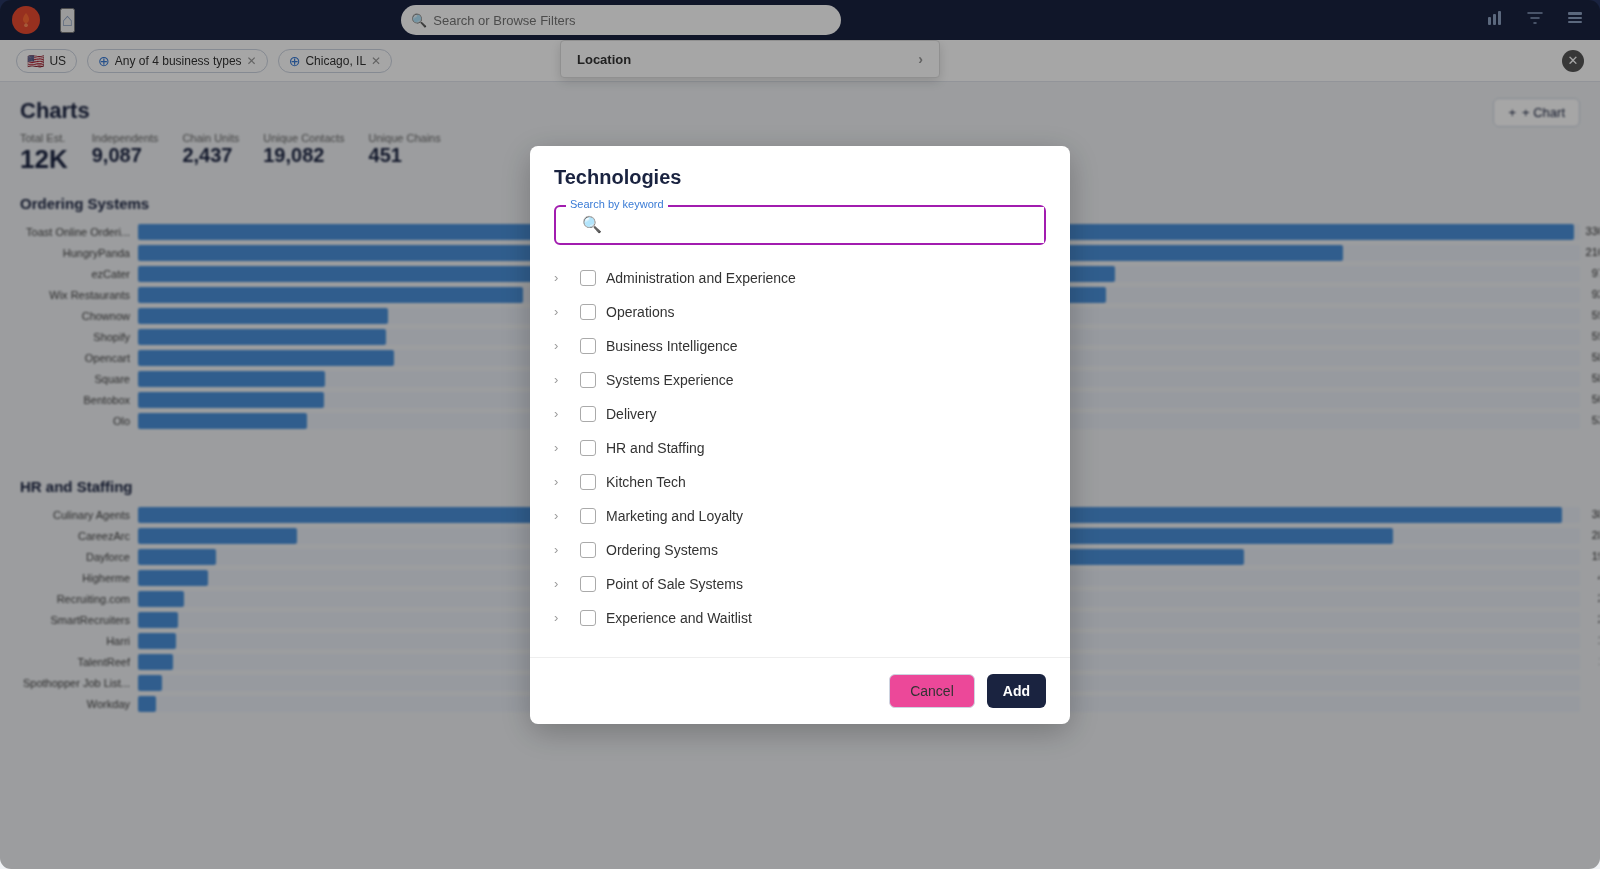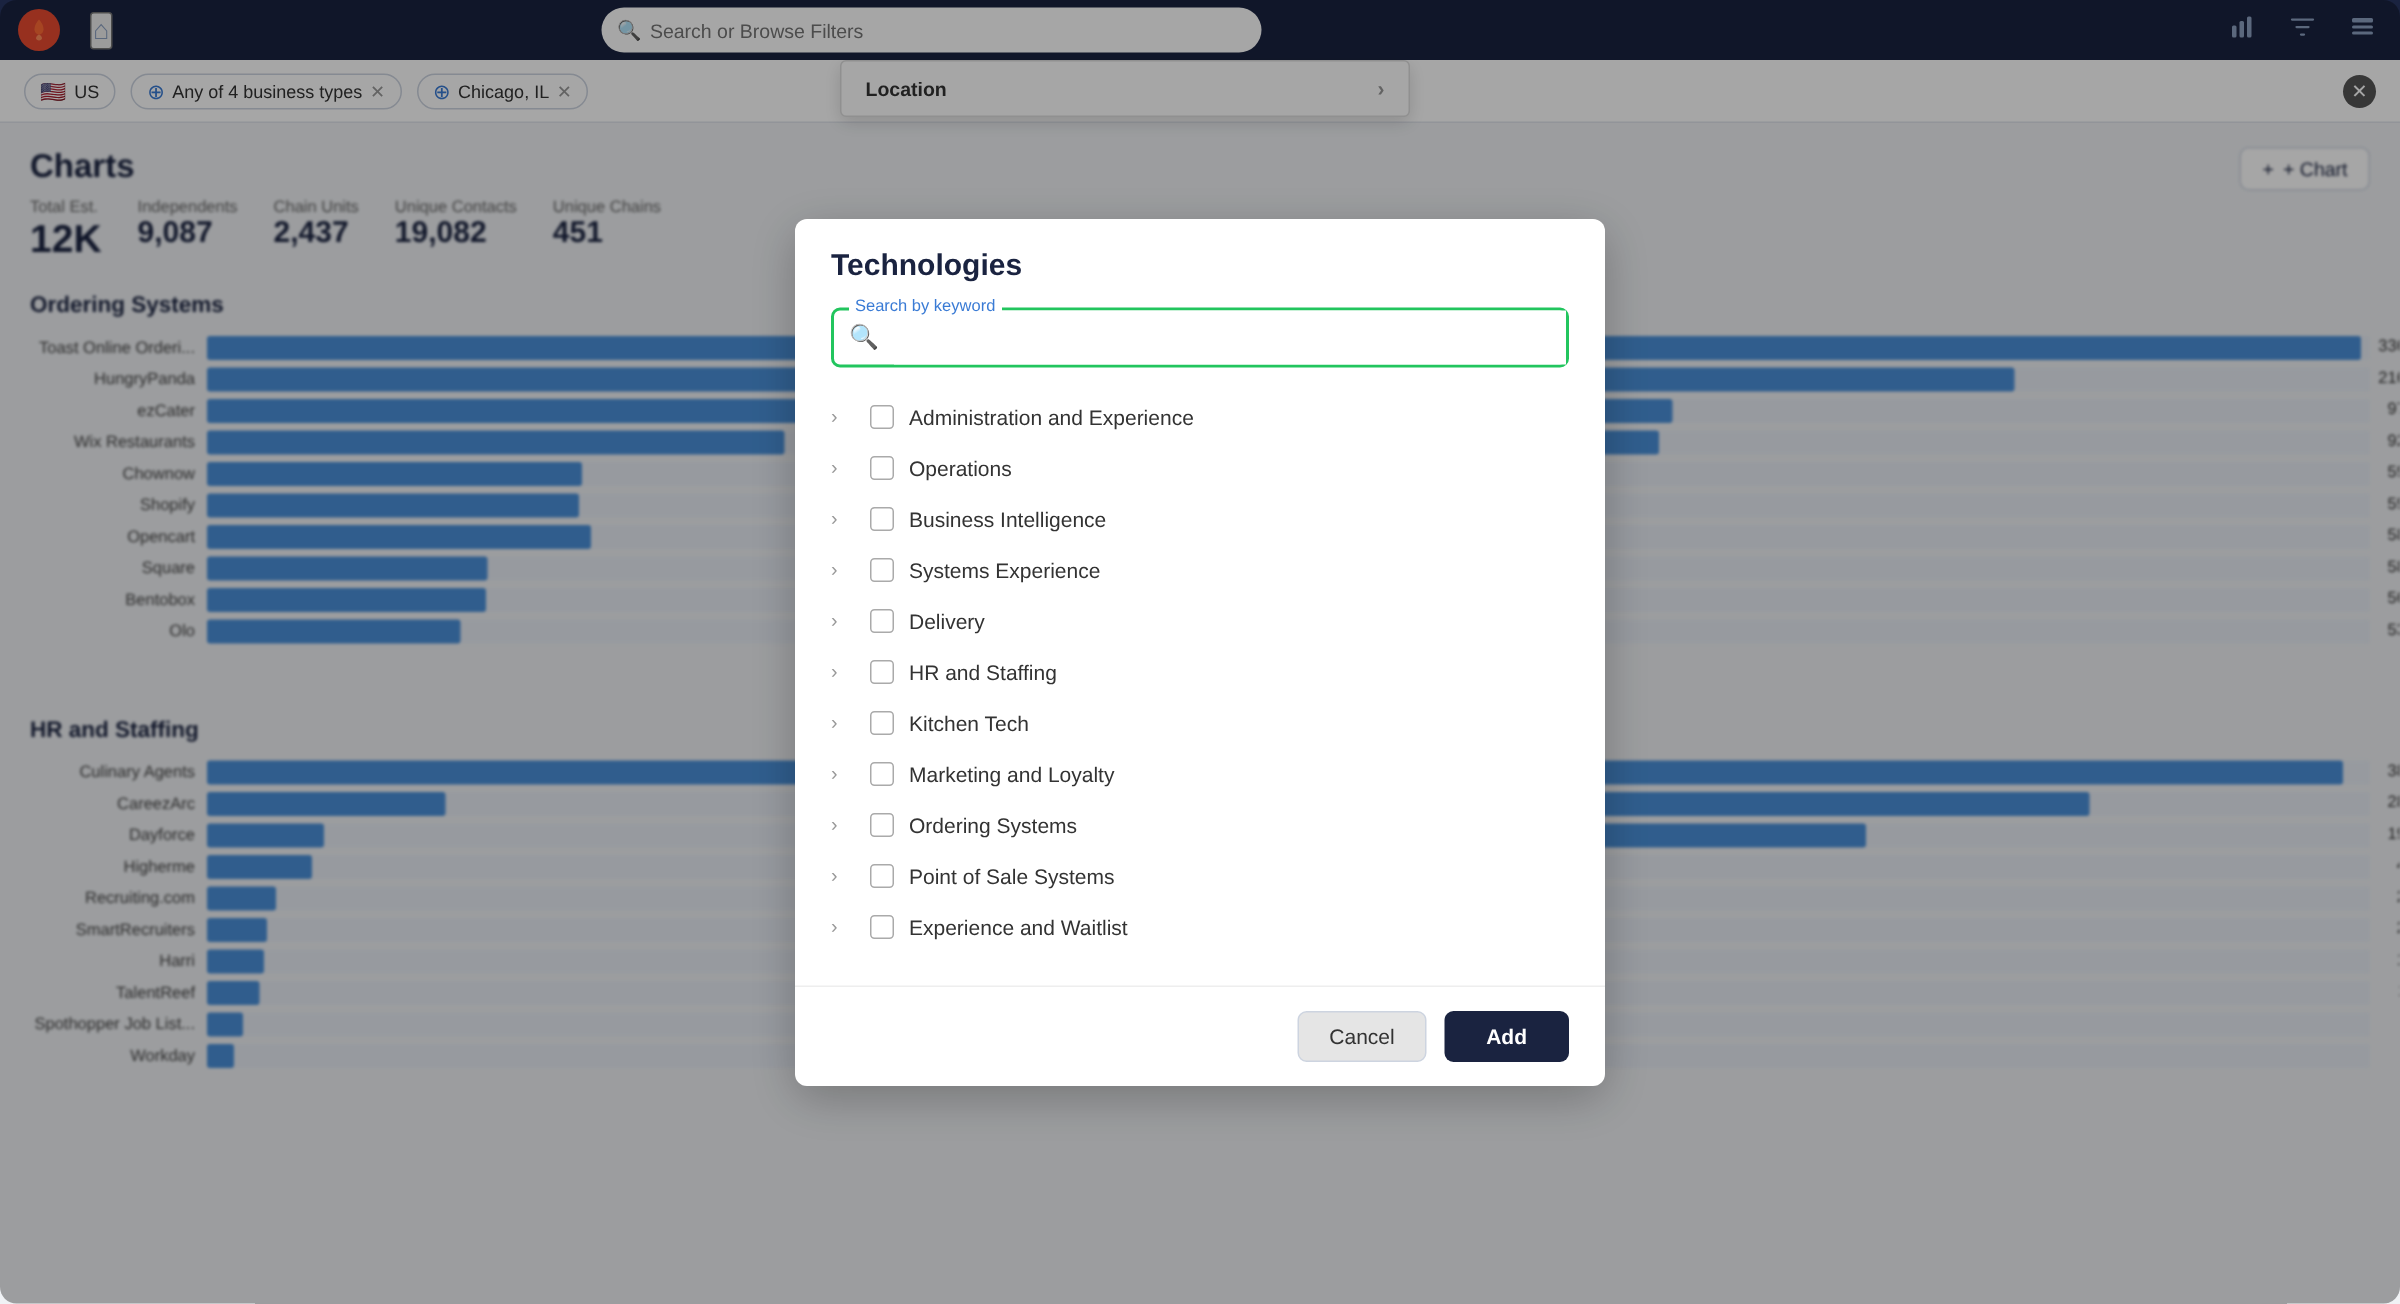--- a/index.html
+++ b/index.html
@@ -245,24 +245,25 @@
       border-bottom: none;
     }
     .modal-title {
       font-size: 20px;
       font-weight: 700;
       color: #1a2340;
       margin-bottom: 16px;
     }
     .search-keyword-wrapper {
       position: relative;
-      border: 2px solid #22c55e;
+      border: 2px solid #a21caf;
       border-radius: 6px;
       display: flex;
       align-items: center;
+      padding-left: 16px;
     }
     .search-keyword-label {
       position: absolute;
       top: -9px;
       left: 10px;
       background: white;
       font-size: 11px;
       color: #3a7bd5;
       padding: 0 4px;
     }
@@ -332,33 +333,33 @@
     }
 
     .modal-footer {
       padding: 16px 24px;
       border-top: 1px solid #eee;
       display: flex;
       justify-content: flex-end;
       gap: 12px;
     }
     .cancel-btn {
-      background: #e5e5e5;
+      background: #ec4899;
       border: 1.5px solid #cdd4e0;
       border-radius: 6px;
       padding: 8px 20px;
       font-size: 14px;
       color: #333;
       cursor: pointer;
     }
     .add-btn {
       background: #1a2340;
       border: none;
       border-radius: 6px;
-      padding: 8px 28px;
+      padding: 8px 16px;
       font-size: 14px;
       color: white;
       cursor: pointer;
       font-weight: 600;
     }
   </style>
 </head>
 <body>
 
 <nav class="top-nav">

